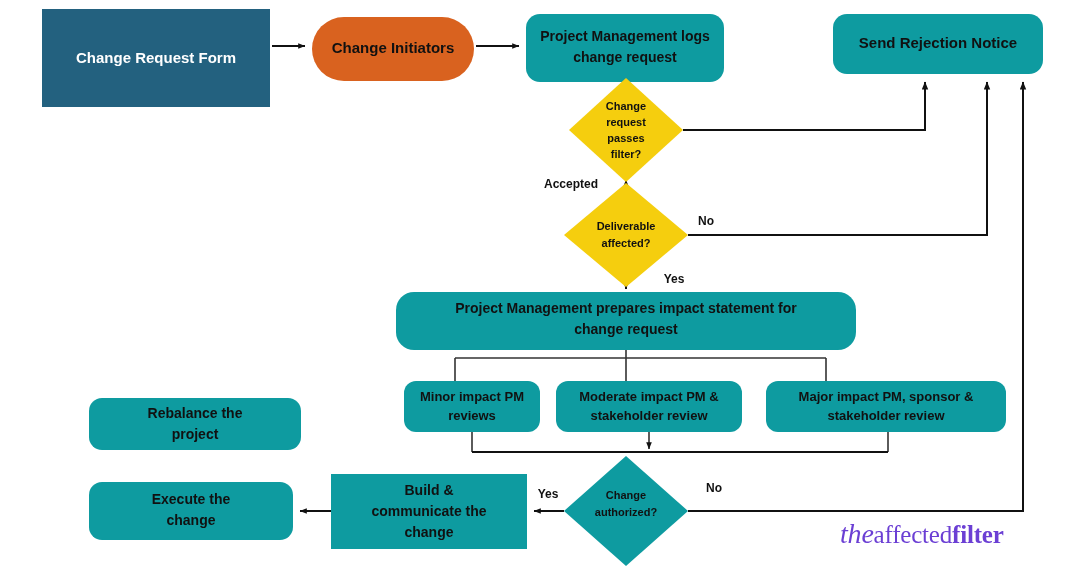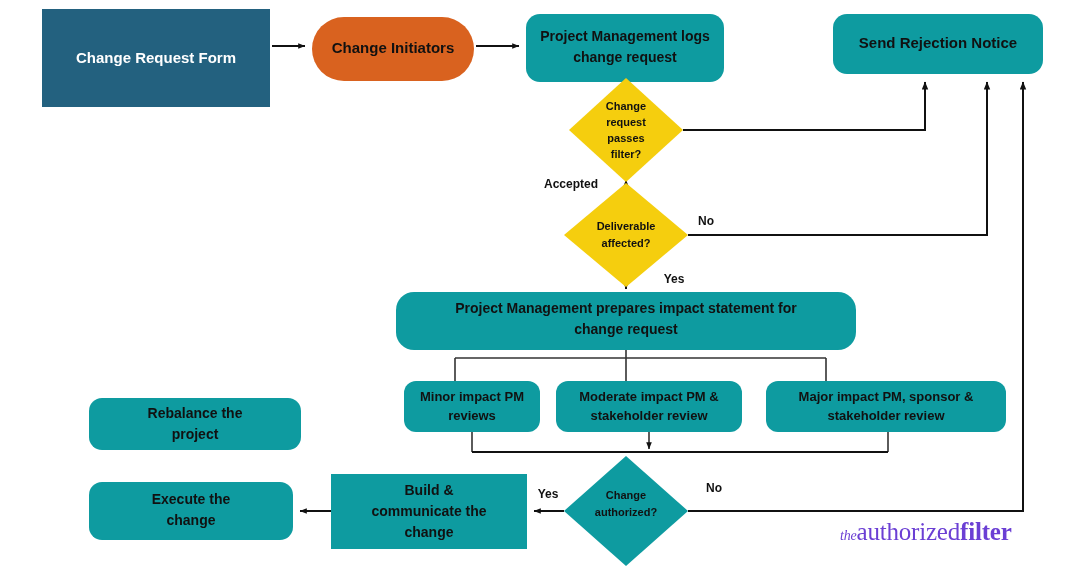--- a/index.html
+++ b/index.html
@@ -59,21 +59,21 @@
     left: 840px;
     top: 518px;
     font-family: "Liberation Serif", serif;
     font-size: 25px;
     color: #6B3FD4;
     white-space: nowrap;
     letter-spacing: -0.2px;
   }
   .logo .lg-the {
     font-style: italic;
-    font-size: 14px;
+    font-size: 28px;
   }
   .logo .lg-knowledge {
     font-weight: normal;
   }
   .logo .lg-academy {
     font-weight: bold;
   }
 </style>
 </head>
 <body>
@@ -211,16 +211,16 @@
     <g>
       <text class="edge-label" x="571" y="185">Accepted</text>
       <text class="edge-label" x="706" y="222">No</text>
       <text class="edge-label" x="674" y="280">Yes</text>
       <text class="edge-label" x="714" y="489">No</text>
       <text class="edge-label" x="548" y="495">Yes</text>
     </g>
   </svg>
 
   <div class="logo">
-    <span class="lg-the">the</span><span class="lg-knowledge">authorized</span><span class="lg-academy">filter</span>
+    <span class="lg-the">the</span><span class="lg-knowledge">affected</span><span class="lg-academy">filter</span>
   </div>
 
 </div>
 
 </body></html>

